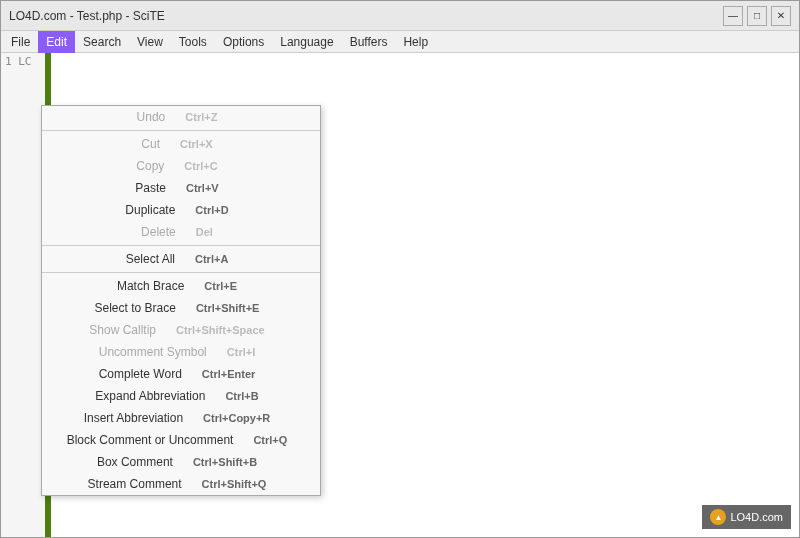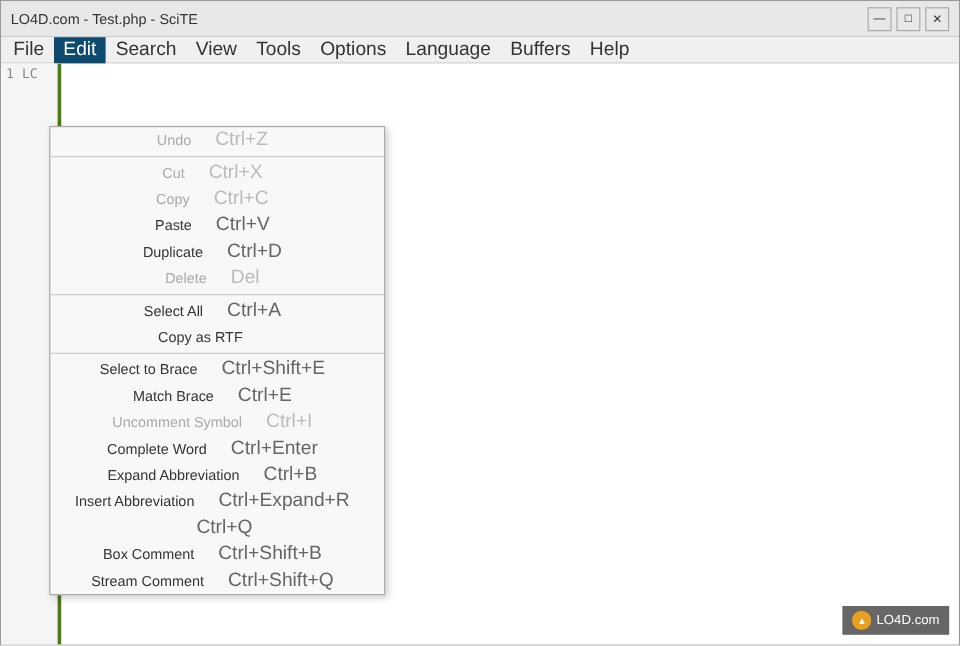--- a/index.html
+++ b/index.html
@@ -52,41 +52,41 @@
     .menu-bar {
       background: #f0f0f0;
       height: 22px;
       display: flex;
       align-items: center;
       padding: 0 2px;
       border-bottom: 1px solid #ccc;
     }
     .menu-item {
       padding: 2px 8px;
-      font-size: 16px;
+      font-size: 12px;
       color: #333;
       cursor: pointer;
       height: 22px;
       display: flex;
       align-items: center;
     }
     .menu-item:hover, .menu-item.active {
-      background: #0c4a6e;
+      background: #8b5cf6;
       color: white;
     }
     .editor-area {
       flex: 1;
       background: white;
       position: relative;
       display: flex;
     }
     .line-numbers {
       width: 50px;
       background: #f5f5f5;
-      border-right: 3px solid #4d7c0f;
+      border-right: 6px solid #4d7c0f;
       padding: 2px 4px;
       font-size: 11px;
       color: #888;
       font-family: monospace;
     }
     .editor-content {
       flex: 1;
       padding: 2px 4px;
       font-family: monospace;
       font-size: 12px;
@@ -115,22 +115,23 @@
       color: #aaa;
       cursor: default;
     }
     .dropdown-separator {
       height: 1px;
       background: #ccc;
       margin: 2px 0;
     }
     .shortcut {
       color: #666;
-      font-size: 16px;
+      font-size: 11px;
       margin-left: 20px;
+      font-weight: bold;
     }
     .dropdown-item.disabled .shortcut {
       color: #bbb;
     }
     .watermark {
       position: absolute;
       bottom: 8px;
       right: 8px;
       background: rgba(0,0,0,0.6);
       color: white;
@@ -214,52 +215,53 @@
         <span>Delete</span>
         <span class="shortcut">Del</span>
       </div>
 
       <div class="dropdown-separator"></div>
 
       <div class="dropdown-item">
         <span>Select All</span>
         <span class="shortcut">Ctrl+A</span>
       </div>
-      <div class="dropdown-item">
-        <span>Copy as RTF</span>
-        <span class="shortcut"></span>
-      </div>
 
       <div class="dropdown-separator"></div>
 
+      <div class="dropdown-item">
+        <span>Match Brace</span>
+        <span class="shortcut">Ctrl+E</span>
+      </div>
       <div class="dropdown-item">
         <span>Select to Brace</span>
         <span class="shortcut">Ctrl+Shift+E</span>
       </div>
-      <div class="dropdown-item">
-        <span>Match Brace</span>
-        <span class="shortcut">Ctrl+E</span>
+      <div class="dropdown-item disabled">
+        <span>Show Calltip</span>
+        <span class="shortcut">Ctrl+Shift+Space</span>
       </div>
       <div class="dropdown-item disabled">
         <span>Uncomment Symbol</span>
         <span class="shortcut">Ctrl+I</span>
       </div>
       <div class="dropdown-item">
         <span>Complete Word</span>
         <span class="shortcut">Ctrl+Enter</span>
       </div>
       <div class="dropdown-item">
         <span>Expand Abbreviation</span>
         <span class="shortcut">Ctrl+B</span>
       </div>
       <div class="dropdown-item">
         <span>Insert Abbreviation</span>
-        <span class="shortcut">Ctrl+Expand+R</span>
-      </div>
-      <div class="dropdown-item">
+        <span class="shortcut">Ctrl+Copy+R</span>
+      </div>
+      <div class="dropdown-item">
+        <span>Block Comment or Uncomment</span>
         <span class="shortcut">Ctrl+Q</span>
       </div>
       <div class="dropdown-item">
         <span>Box Comment</span>
         <span class="shortcut">Ctrl+Shift+B</span>
       </div>
       <div class="dropdown-item">
         <span>Stream Comment</span>
         <span class="shortcut">Ctrl+Shift+Q</span>
       </div>

